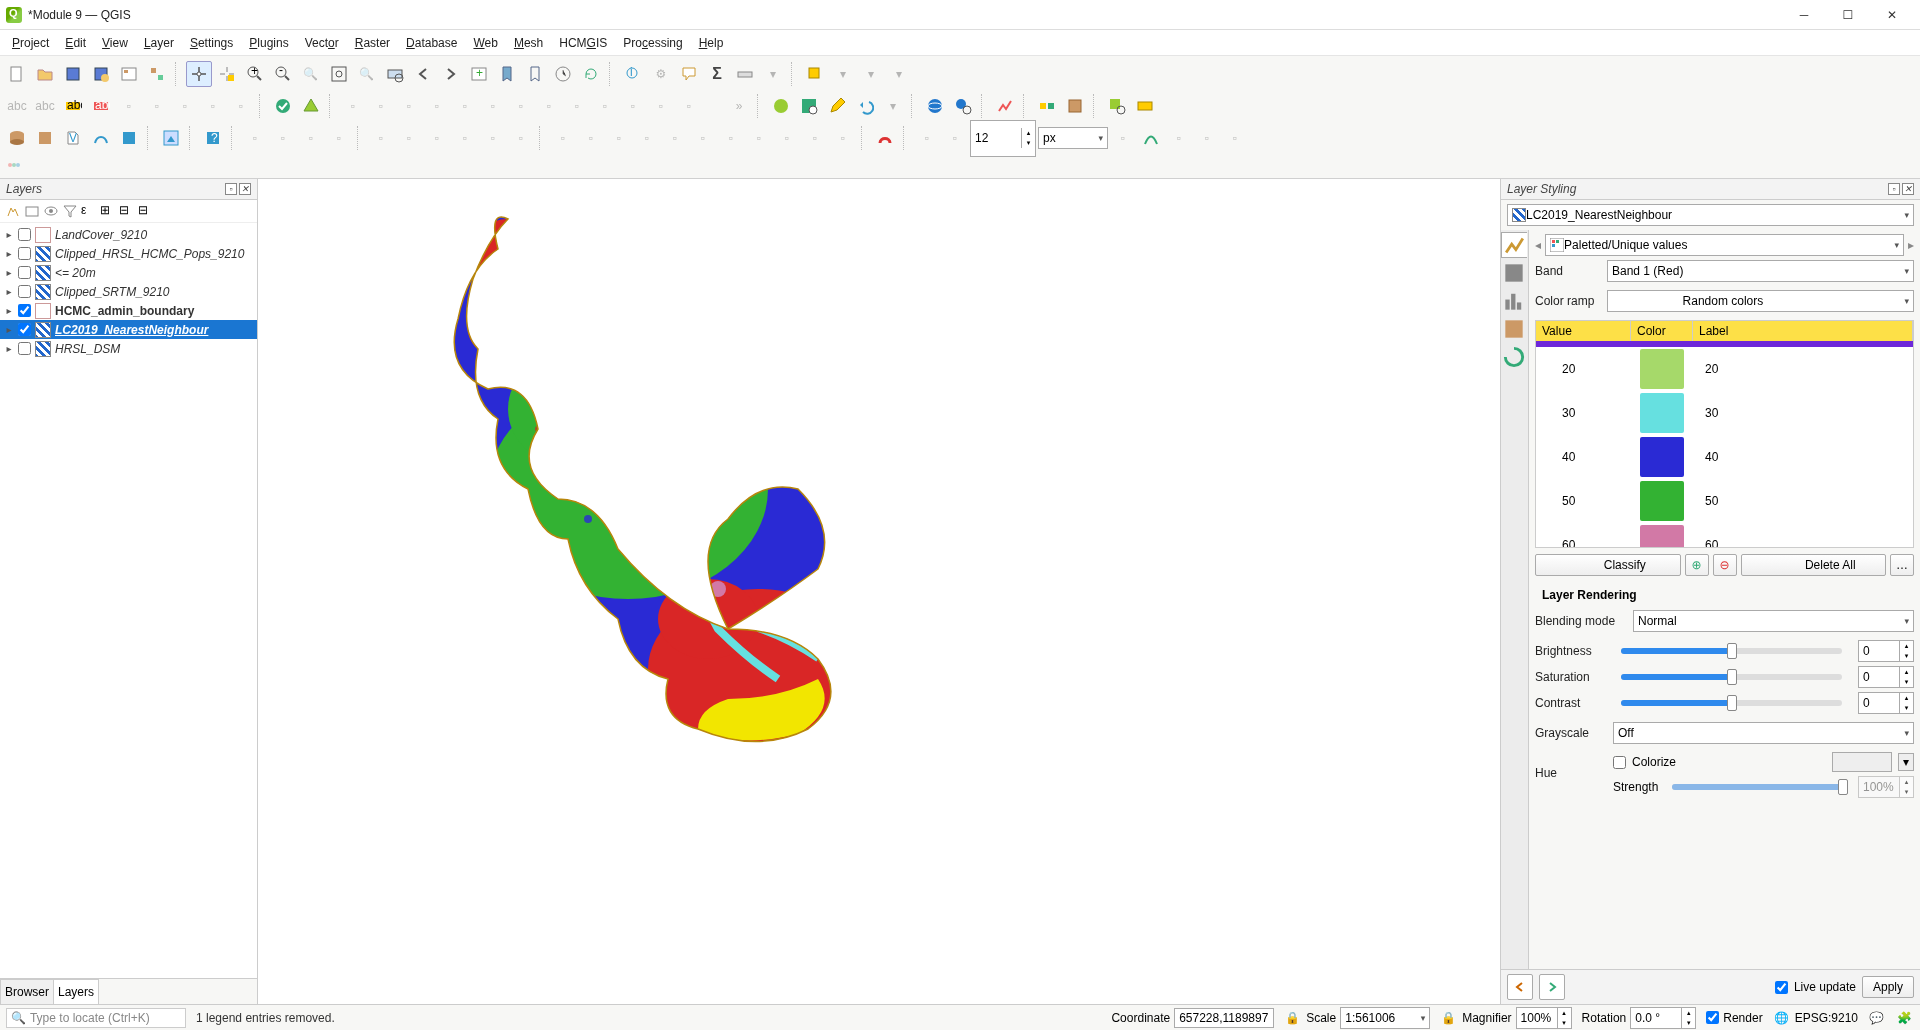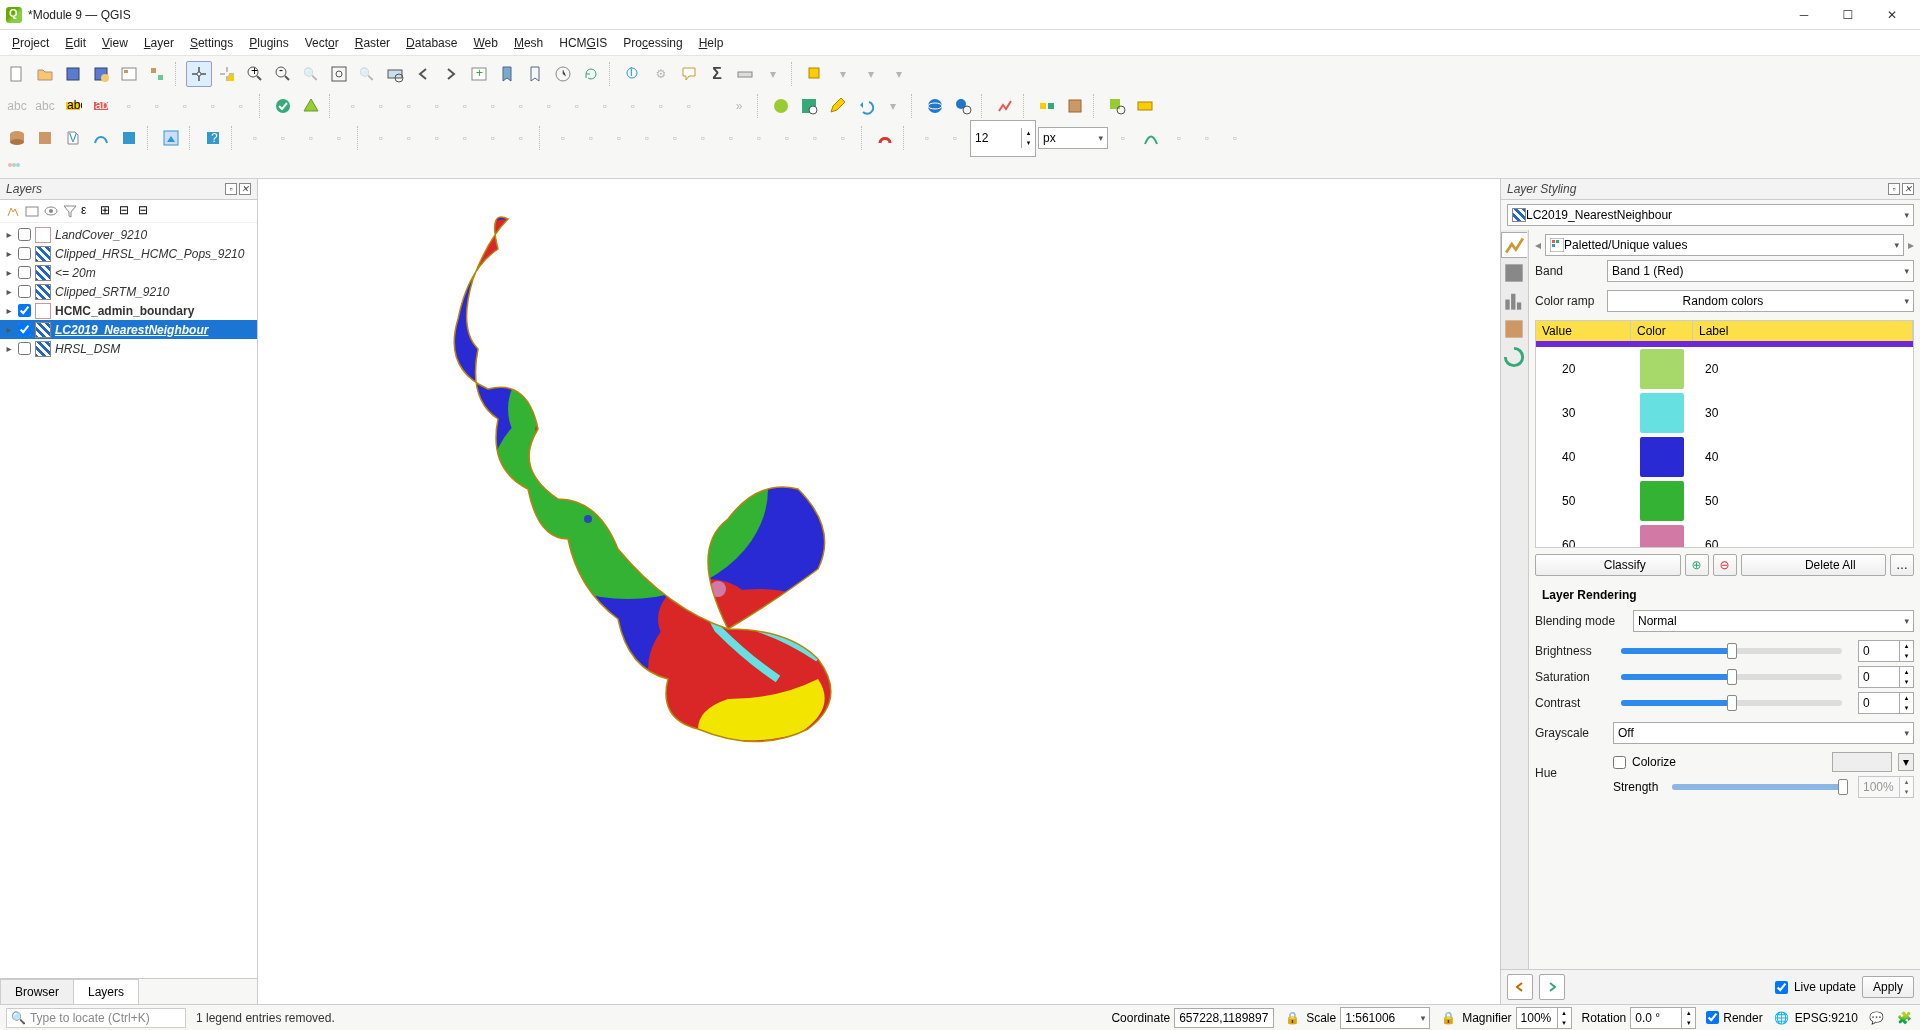--- a/index.html
+++ b/index.html
@@ -78,21 +78,21 @@
 .slider { flex:1; height:6px; background:#ddd; border-radius:3px; position:relative; margin:0 8px; }
 .slider .fill { position:absolute; height:6px; background:#2f8aed; border-radius:3px; }
 .slider .thumb { position:absolute; width:10px; height:16px; background:#fff; border:1px solid #888; border-radius:2px; top:-5px; }
 .numinp { display:flex; border:1px solid #aaa; background:#fff; height:22px; }
 .numinp input { border:0; width:40px; padding:0 4px; outline:none; }
 .numinp .spn { width:14px; display:flex; flex-direction:column; border-left:1px solid #aaa; }
 .numinp .spn div { height:10px; font-size:7px; text-align:center; line-height:10px; }
 .footer-apply { display:flex; align-items:center; gap:6px; padding:4px 6px; border-top:1px solid #ccc; background:#f3f3f3; }
 
 .bottom-tabs { display:flex; background:#f7f7f5; border-top:1px solid #ccc; }
-.bottom-tabs div { padding:5px 14px; border:1px solid #ccc; border-bottom:0; background:#fff; margin-right:-1px; }
+.bottom-tabs div { padding:5px 4px; border:1px solid #ccc; border-bottom:0; background:#fff; margin-right:-1px; }
 .bottom-tabs div.inactive { background:#f0f0f0; }
 
 .statusbar { height:26px; background:#f7f7f5; border-top:1px solid #ccc; display:flex; align-items:center; padding:0 6px; gap:10px; }
 .statusbar .srch { flex:0 0 180px; display:flex; align-items:center; border:1px solid #ccc; background:#fff; height:20px; padding:0 4px; gap:4px; color:#888; }
 .statusbar .msg { flex:1; color:#333; }
 .statusbar .sg { display:flex; align-items:center; gap:4px; }
 .statusbar input.sinp { border:1px solid #aaa; height:20px; padding:0 4px; width:100px; background:#fff; outline:none; }
 .statusbar .sicon { width:18px; height:18px; display:flex; align-items:center; justify-content:center; }
 </style>
 </head>

